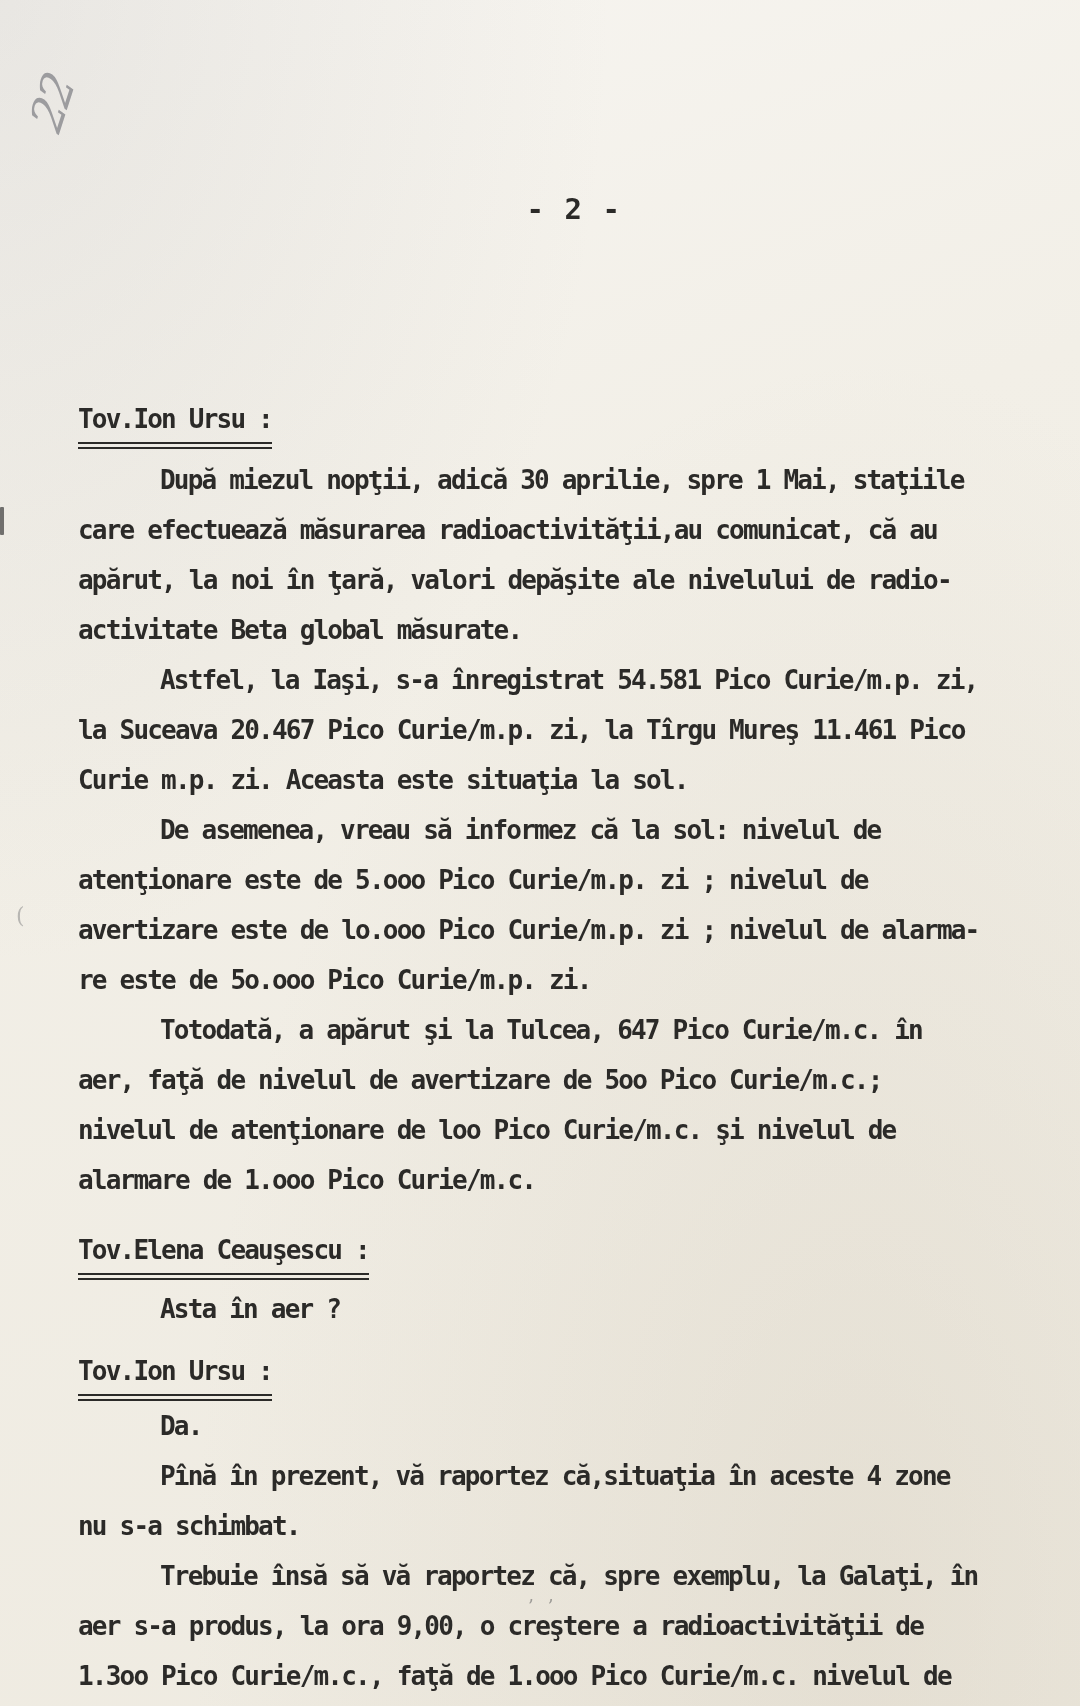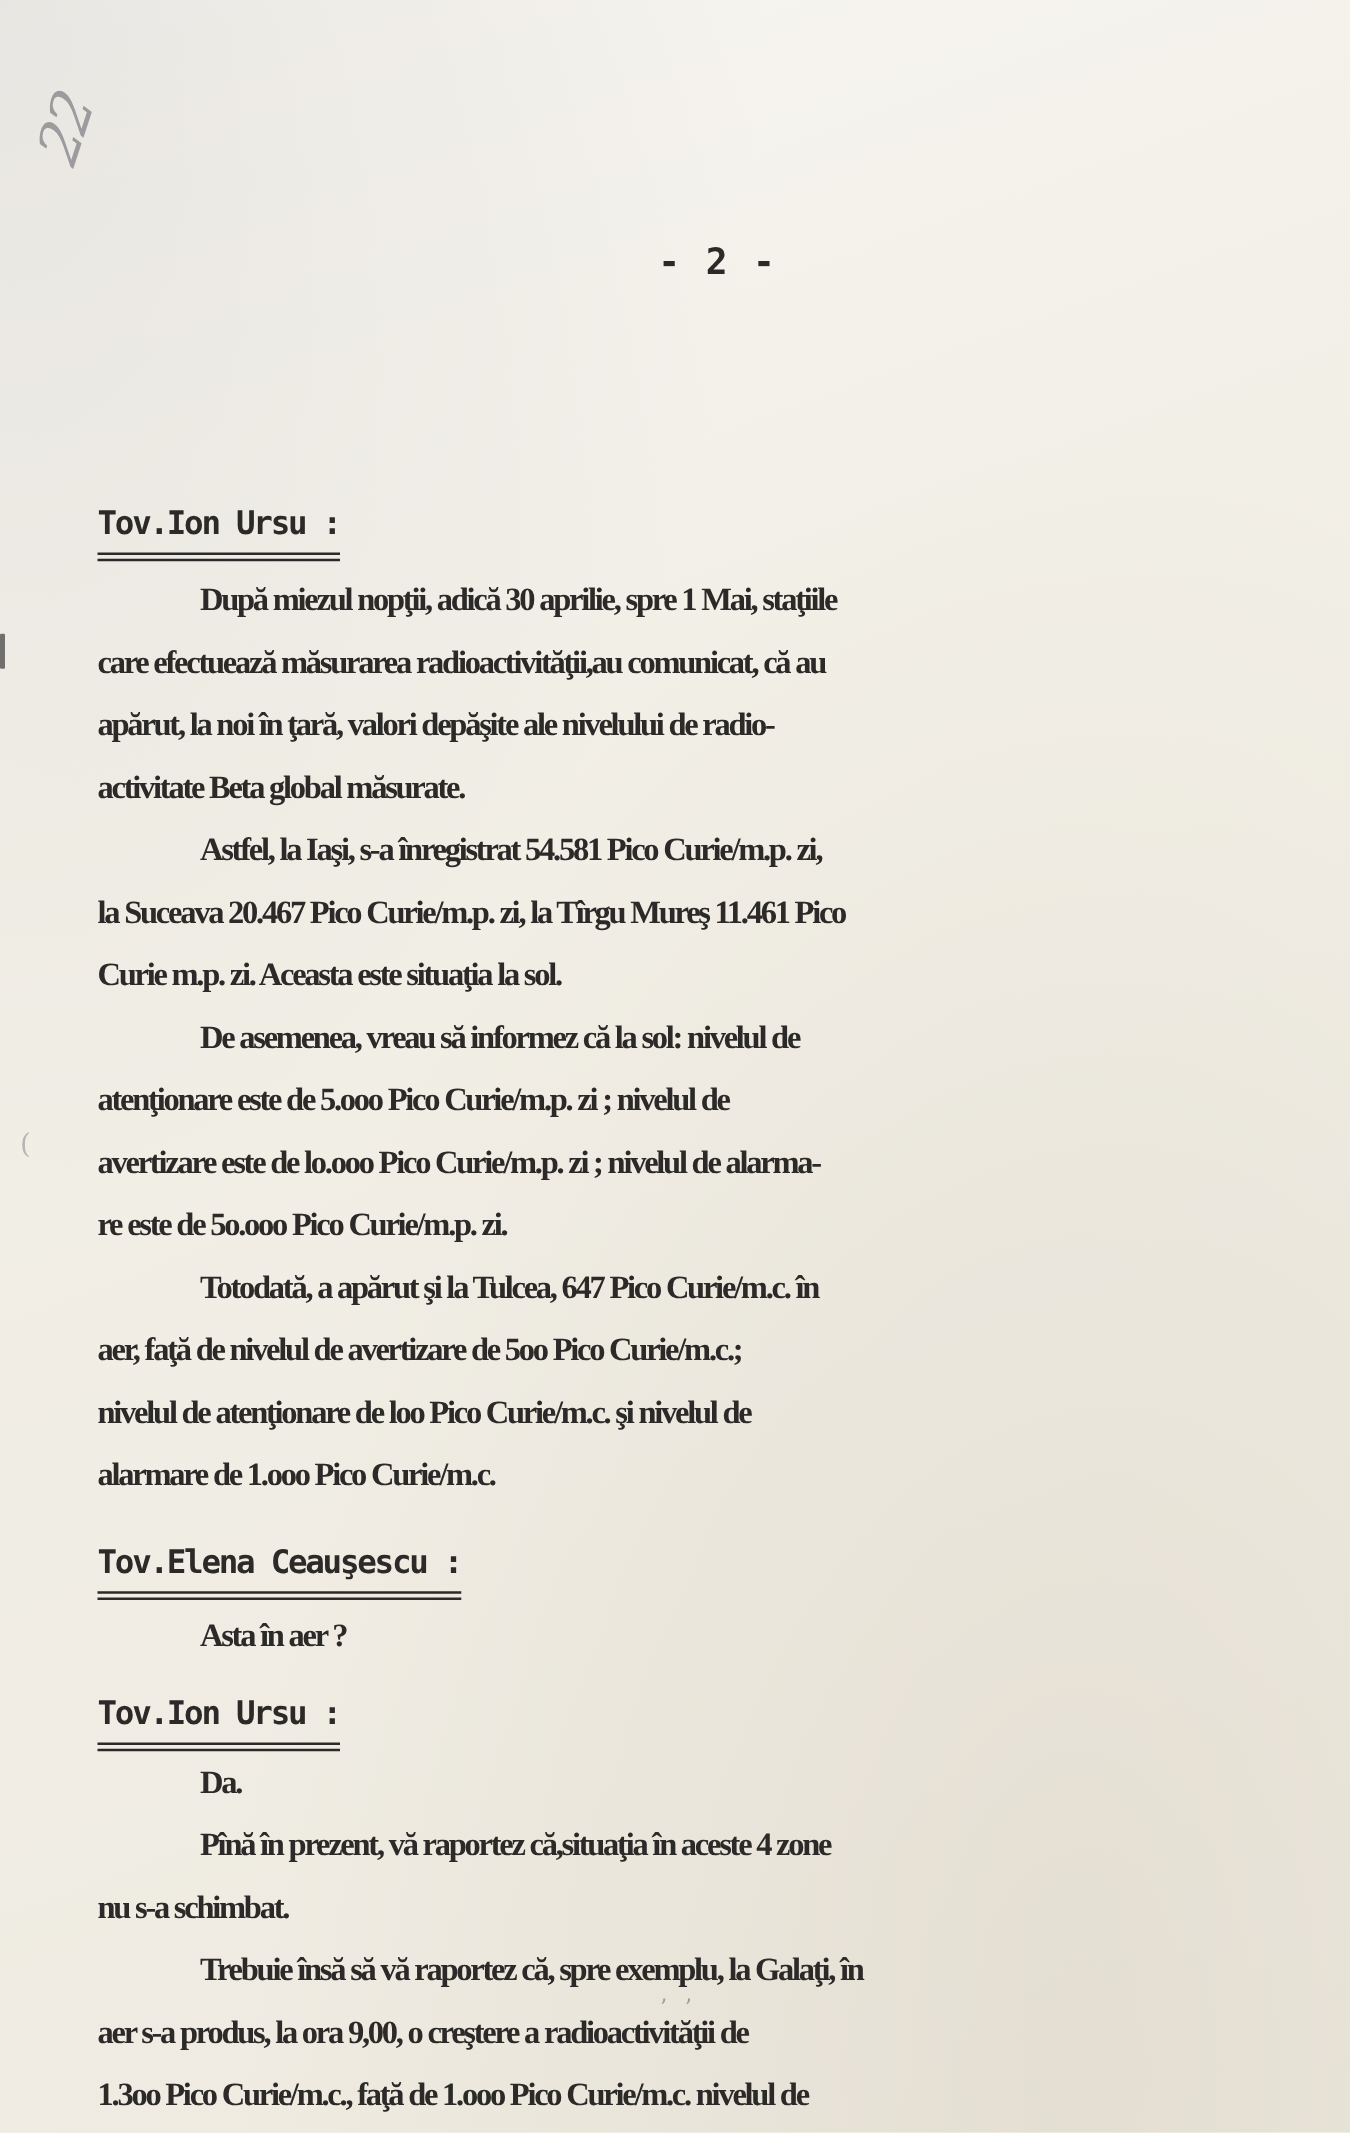--- a/index.html
+++ b/index.html
@@ -38,21 +38,21 @@
     font-size:29px;
     letter-spacing:1.5px;
   }
   .speaker{white-space:pre;}
   .speaker-text{
     display:inline-block;
     padding-bottom:3px;
     border-bottom:7px double var(--ink);
     line-height:40px;
   }
-  .text-line{white-space:pre;font-family:Liberation Serif, serif;}
+  .text-line{white-space:pre;}
   .text-line.indent{padding-left:82px;}
   #doc-blocks > :nth-child(1){margin-top:10px;}
   #doc-blocks > :nth-child(2){margin-top:6px;}
   #doc-blocks > :nth-child(3){margin-top:20px;}
   #doc-blocks > :nth-child(4){margin-top:4px;}
   #doc-blocks > :nth-child(5){margin-top:12px;}
   #doc-blocks > :nth-child(6){margin-top:0;}
   .handwritten{
     position:absolute;left:26px;top:76px;
     font-family:"DejaVu Serif", serif;

